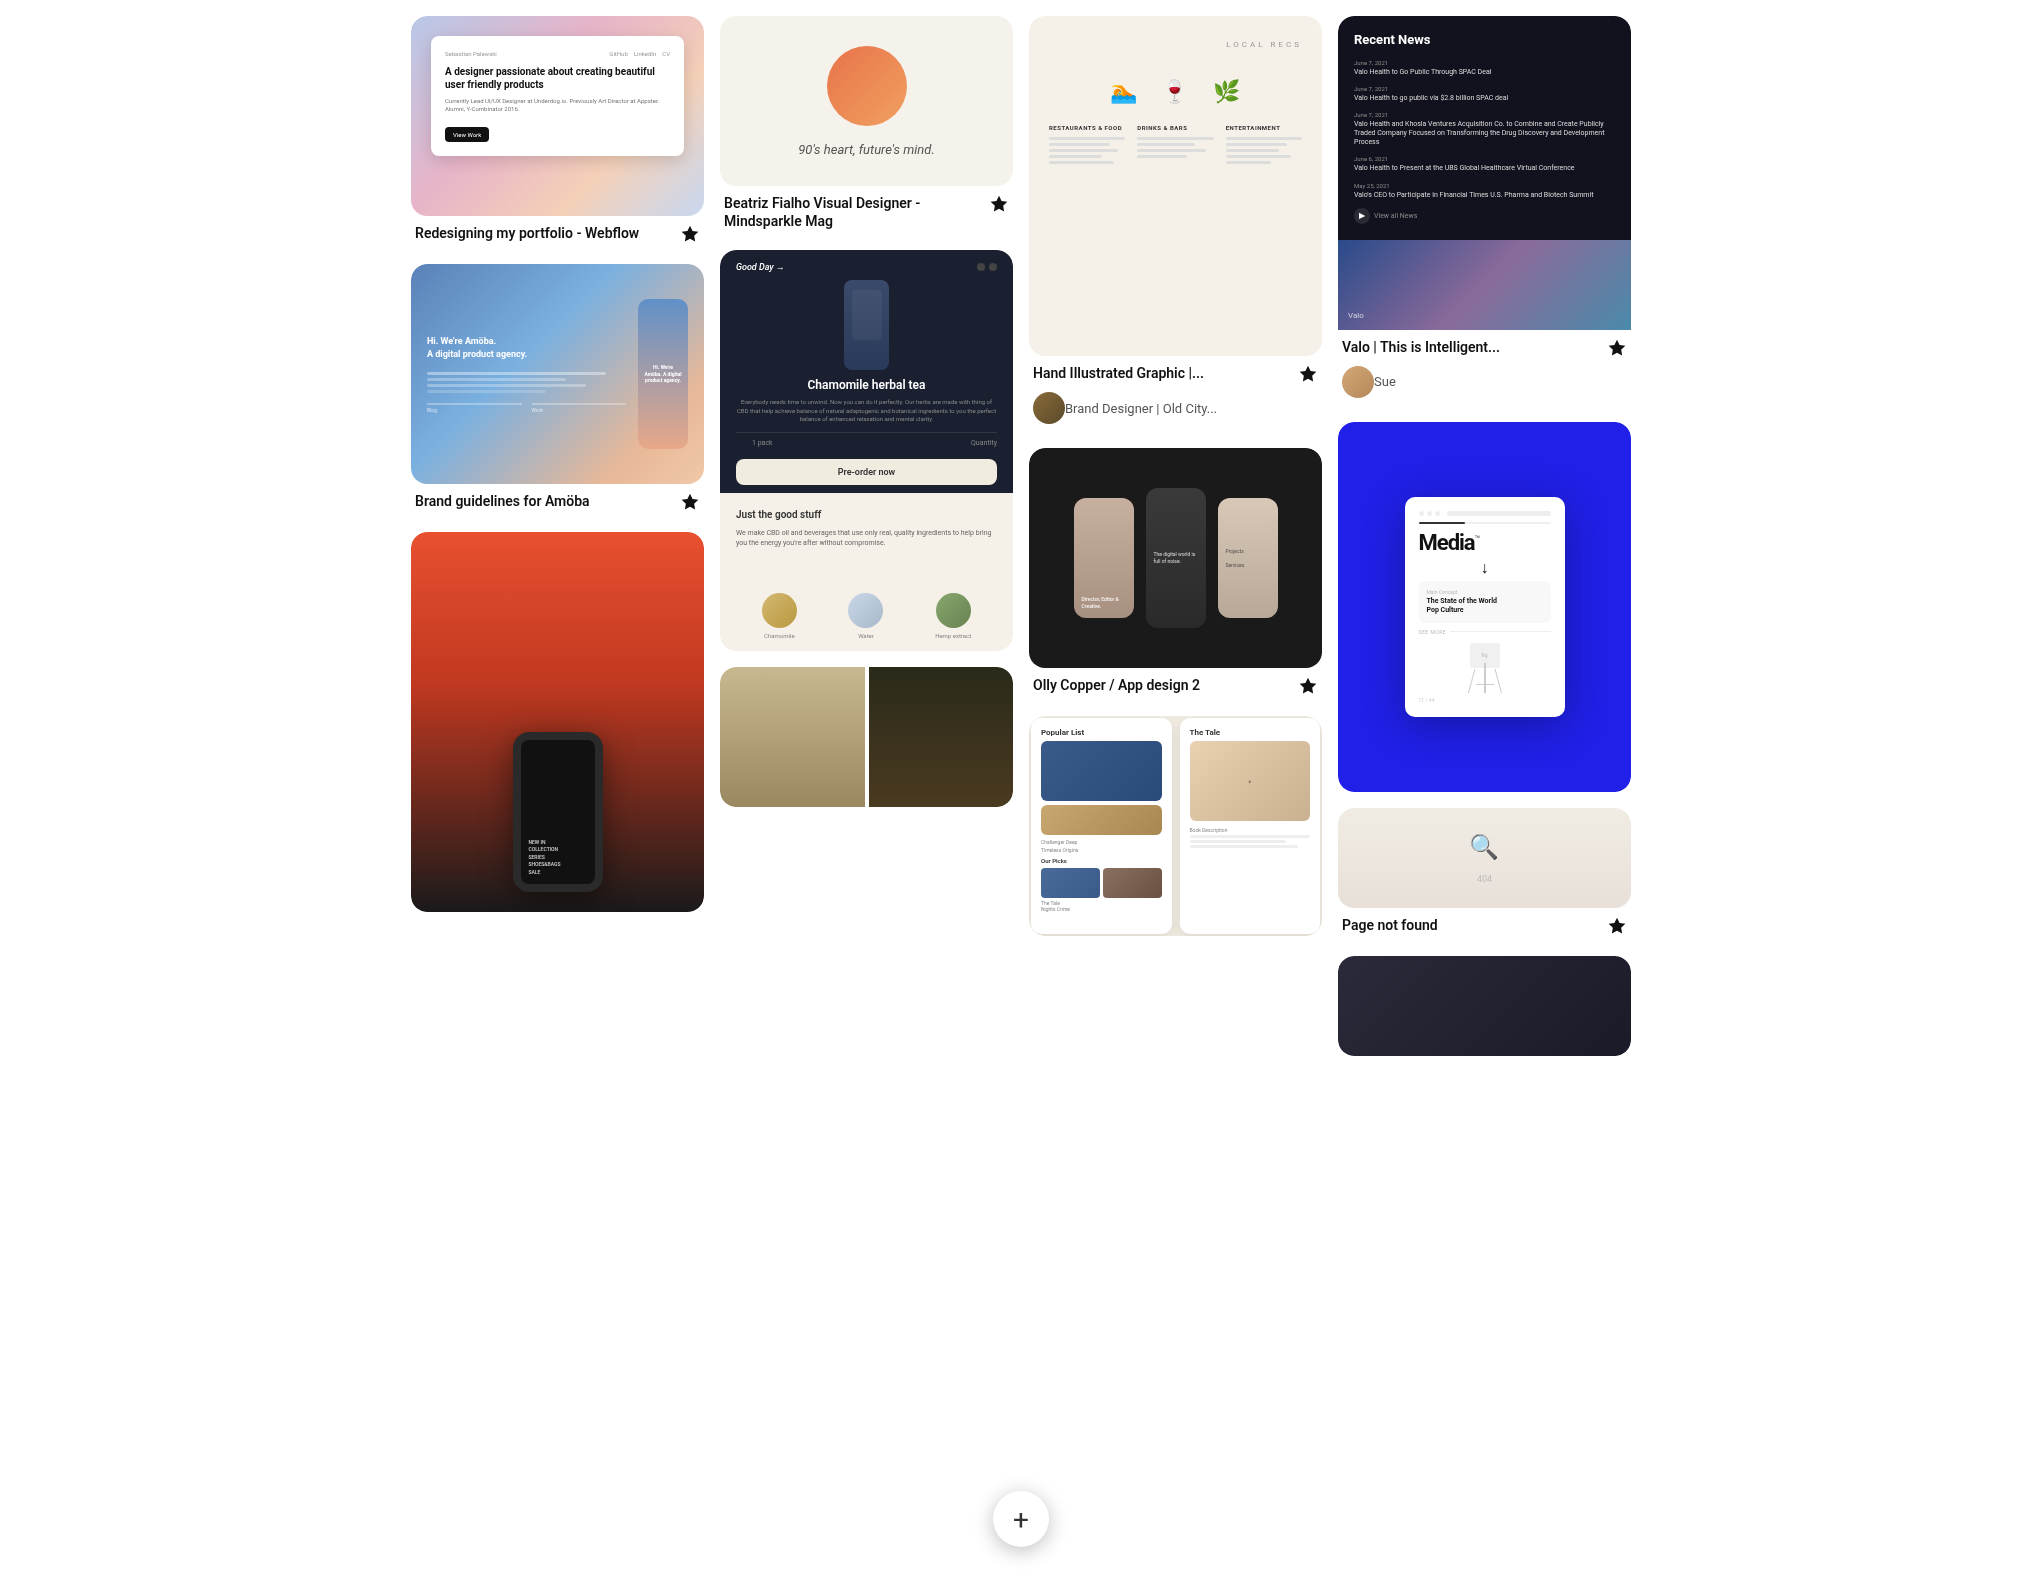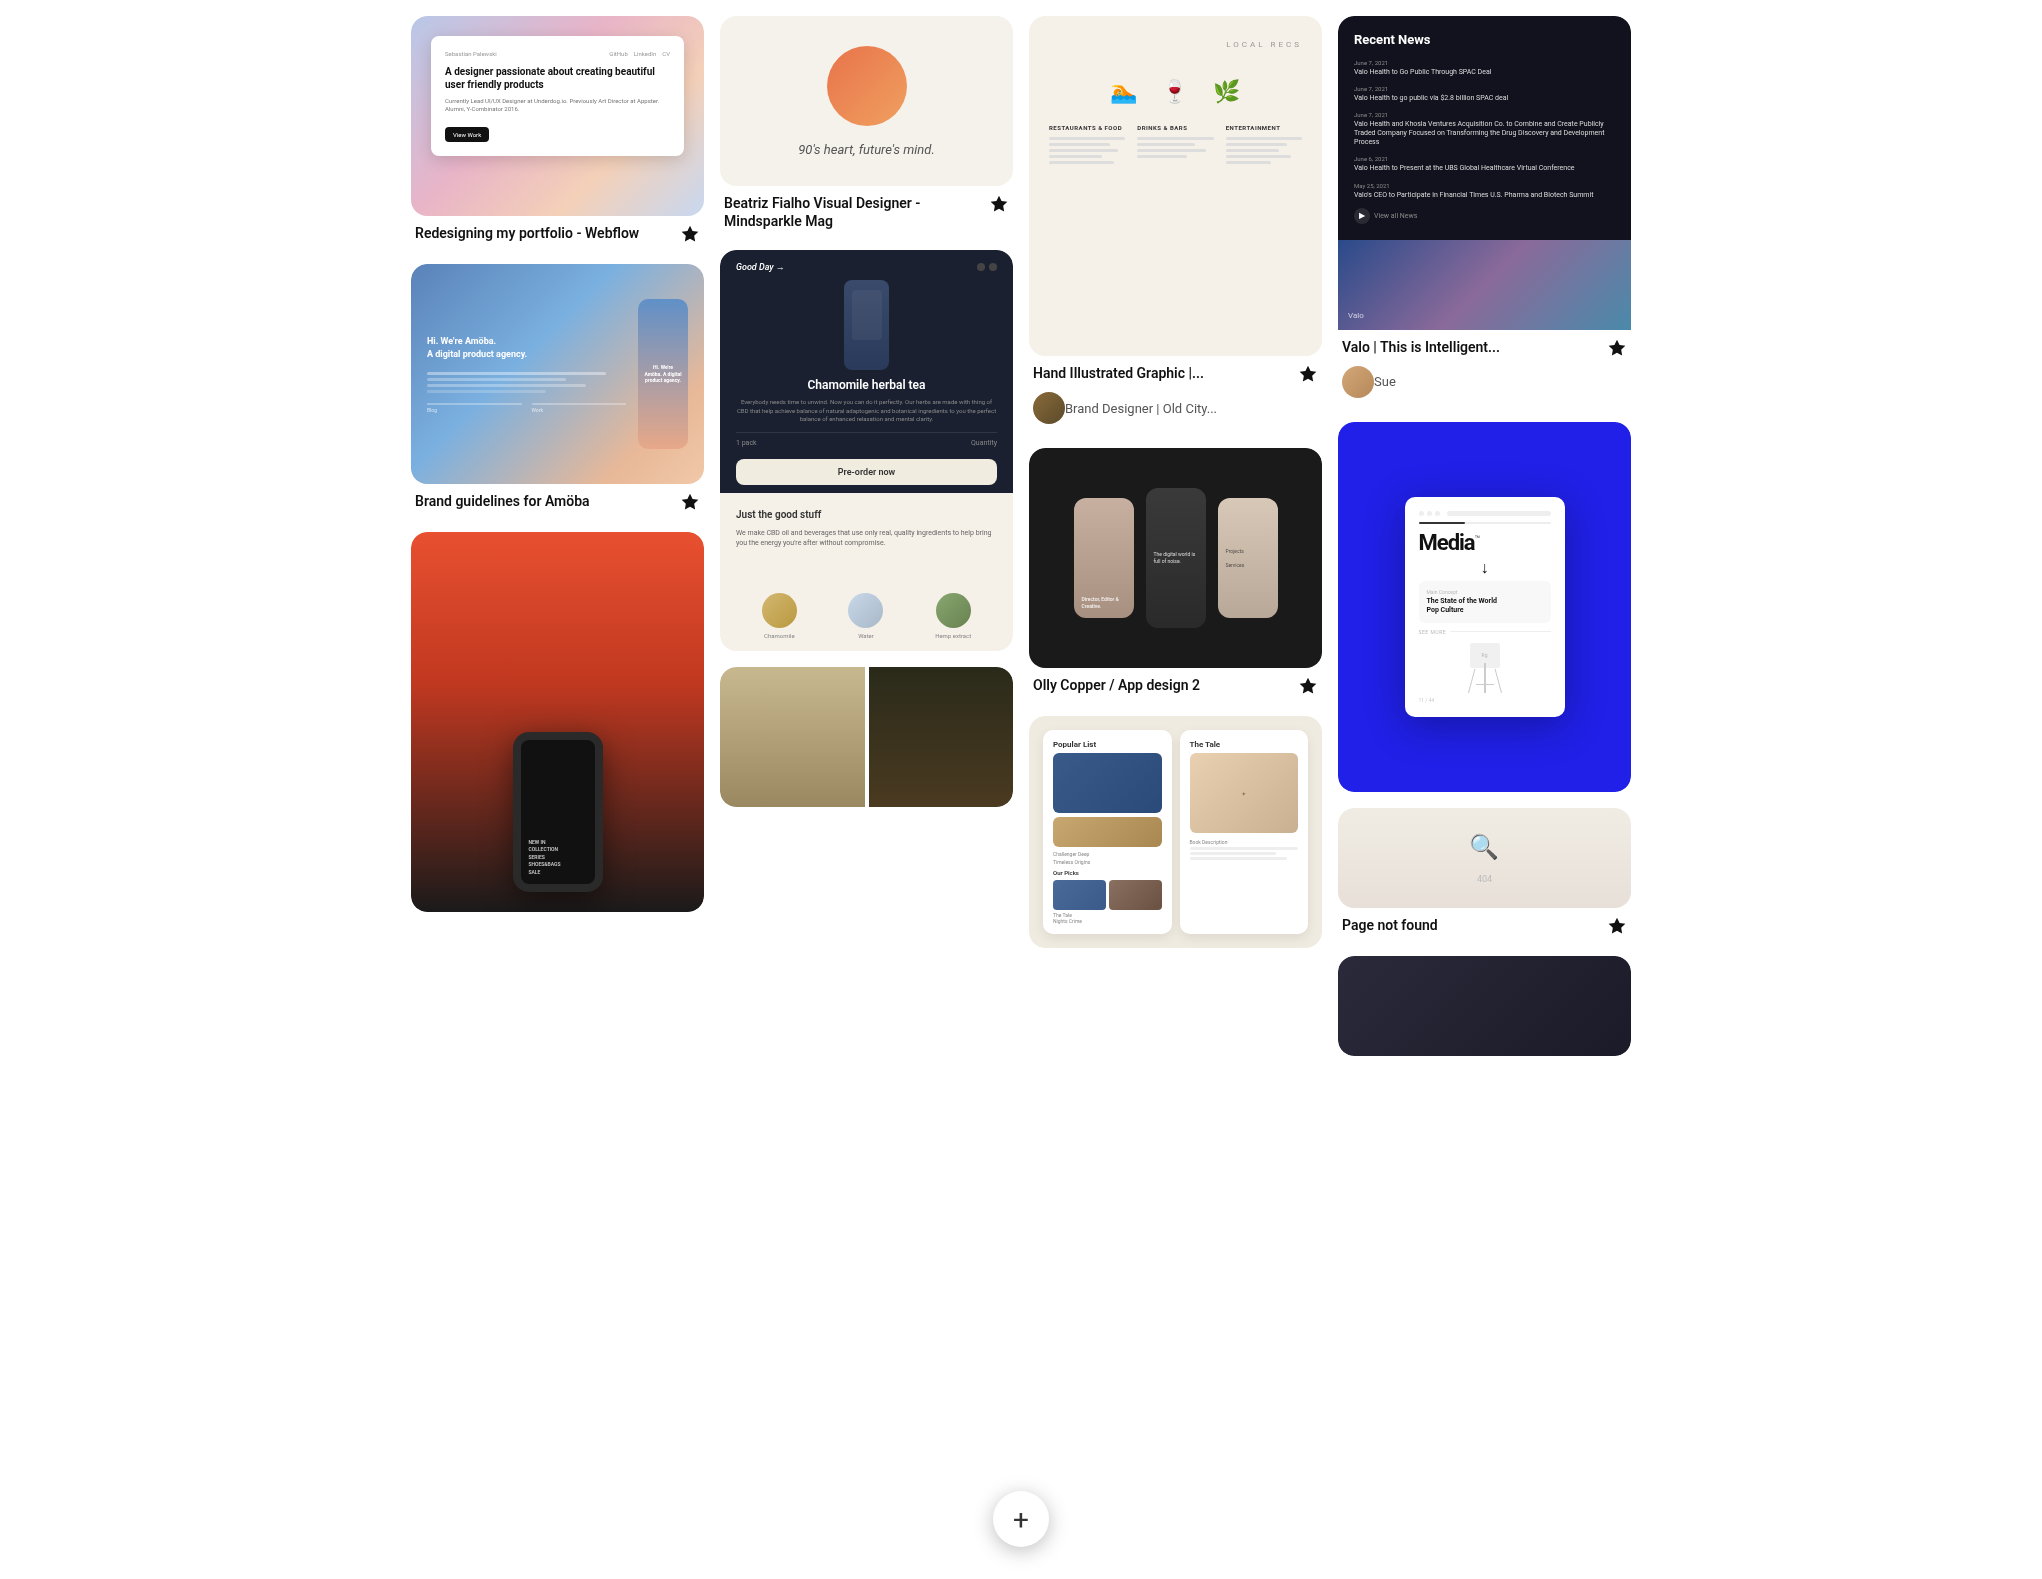--- a/index.html
+++ b/index.html
@@ -211,21 +211,21 @@
           </div>
         </div>
         <div style="display:flex; justify-content:center; margin:8px 0;">
           <div style="width:45px; height:90px; background:linear-gradient(180deg, #3a4a6a 0%, #2a3a5a 100%); border-radius:8px; position:relative;">
             <div style="position:absolute; top:10px; left:50%; transform:translateX(-50%); width:30px; height:50px; background:rgba(255,255,255,0.05); border-radius:4px;"></div>
           </div>
         </div>
         <div style="font-size:12px; font-weight:600; color:#fff; text-align:center; margin-bottom:6px;">Chamomile herbal tea</div>
         <div style="font-size:6px; color:#888; text-align:center; line-height:1.4; margin-bottom:8px;">Everybody needs time to unwind. Now you can do it perfectly. Our herbs are made with thing of CBD that help achieve balance of natural adaptogenic and botanical ingredients to you the perfect balance of enhanced relaxation and mental clarity.</div>
         <div style="display:flex; justify-content:space-between; align-items:center; padding:6px 0; border-top:1px solid rgba(255,255,255,0.1);">
-          <span style="font-size:7px;color:#888;">1 pack</span>
+          <span style="font-size:7px;color:#888;margin-left:16px;">1 pack</span>
           <span style="font-size:7px;color:#888;">Quantity</span>
         </div>
         <div style="background:#f0ece0; color:#333; text-align:center; font-size:9px; font-weight:600; padding:8px; border-radius:8px; margin-top:6px;">Pre-order now</div>
       </div>
 
       <div style="background:#f5f0e8; padding:16px; border-radius:0 0 0 0;">
         <div style="font-size:10px; font-weight:600; color:#333; margin-bottom:8px;">Just the good stuff</div>
         <div style="font-size:7px; color:#666; line-height:1.5; margin-bottom:16px;">We make CBD oil and beverages that use only real, quality ingredients to help bring you the energy you're after without compromise.</div>
       </div>
 
@@ -333,21 +333,21 @@
         <span class="card-title">Olly Copper / App design 2</span>
         <svg class="star-icon" viewBox="0 0 24 24">
             <path d="M12 2l3.09 6.26L22 9.27l-5 4.87 1.18 6.88L12 17.77l-6.18 3.25L7 14.14 2 9.27l6.91-1.01L12 2z"></path>
           </svg>
       </div>
     </div>
 
     <div class="spacer"></div>
 
     <div class="card">
-      <div class="card-image card-image-rounded" style="background:#f0ebe0; min-height:220px; padding:14px; display:flex; gap:8px;">
+      <div class="card-image card-image-rounded" style="background:#f0ebe0; min-height:220px; padding:2px; display:flex; gap:8px;">
 
         <div style="flex:1; background:#fff; border-radius:10px; padding:10px; box-shadow:0 4px 12px rgba(0,0,0,0.08);">
           <div style="font-size:8px; font-weight:700; color:#333; margin-bottom:4px;">Popular List</div>
           <div style="height:60px; border-radius:6px; background:linear-gradient(135deg,#3a5a8a,#2a4a7a); margin-bottom:4px;"></div>
           <div style="height:30px; border-radius:6px; background:linear-gradient(135deg,#c8a870,#a88850); margin-bottom:4px;"></div>
           <div style="font-size:5px;color:#888;margin-bottom:2px;">Challenger Deep</div>
           <div style="font-size:5px;color:#888;margin-bottom:4px;">Timeless Origins</div>
           <div style="font-size:6px;font-weight:600;color:#333;">Our Picks</div>
           <div style="display:flex;gap:3px;margin-top:4px;">
             <div style="height:30px;flex:1;border-radius:4px;background:linear-gradient(135deg,#4a6a9a,#3a5a8a);"></div>

